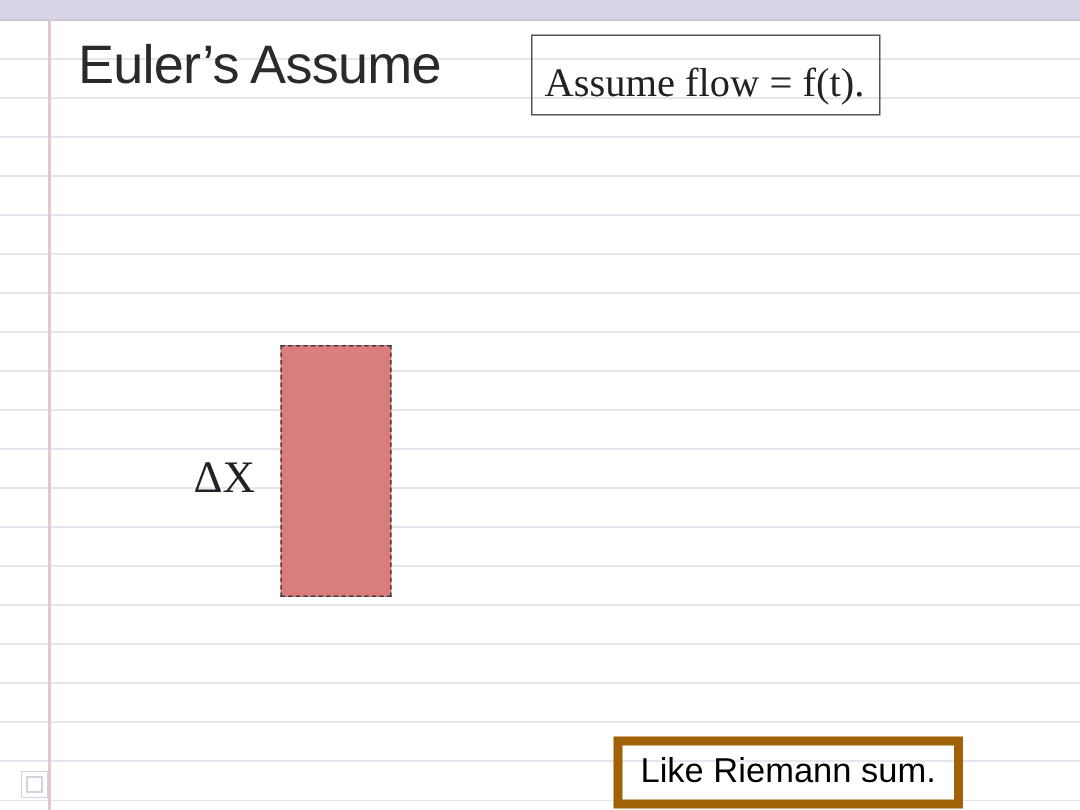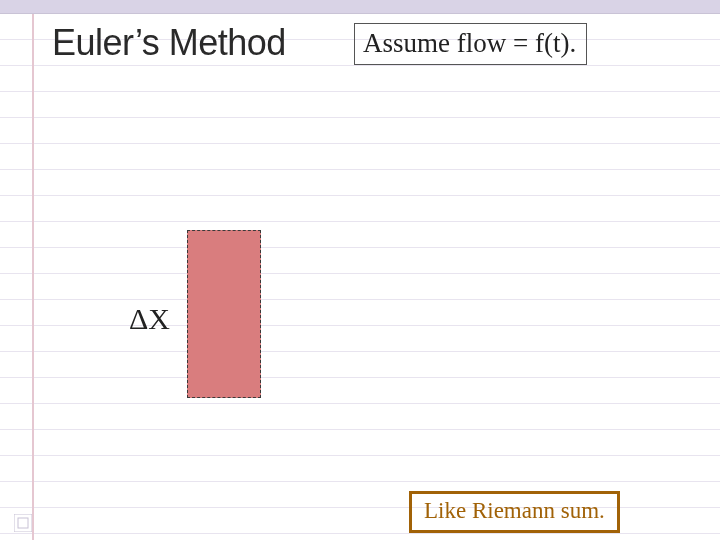--- a/index.html
+++ b/index.html
@@ -38,35 +38,35 @@
     top: 22px; left: 52px;
     font-family: Tahoma, Verdana, Arial, sans-serif;
     font-size: 36px;
     color: #2a2a2a;
     letter-spacing: -0.5px;
   }
   .assume-box {
     position: absolute;
     top: 23px; left: 354px;
     border: 1px solid #555;
-    padding: 3px 10px 5px 8px;
+    padding: 15px 10px 5px 8px;
     font-family: "Times New Roman", serif;
     font-size: 27px;
     color: #222;
     background: transparent;
     line-height: 1.2;
   }
   .riemann-box {
     position: absolute;
     top: 491px; left: 409px;
-    border: 3px solid #a16207;
+    border: 6px solid #a16207;
     padding: 3px 12px 5px 12px;
-    font-family: Liberation Serif, serif;
+    font-family: Liberation Sans, sans-serif;
     font-size: 23px;
-    color: #a16207;
+    color: #000000;
     background: transparent;
     line-height: 1.2;
   }
   .delta-group {
     position: absolute;
     top: 230px; left: 98px;
     width: 150px; height: 170px; margin-left: 31px;
   }
   .delta-box {
     position: absolute;
@@ -89,21 +89,21 @@
     width: 18px; height: 18px;
   }
 </style>
 </head>
 <body>
 
 <div class="top-bar"></div>
 <div class="ruled-area"></div>
 <div class="margin-line"></div>
 
-<div class="title">Euler’s Method</div>
+<div class="title">Euler’s Assume</div>
 
 <div class="assume-box">Assume flow = f(t).</div>
 
 <div class="delta-group">
   <div class="delta-box"></div>
   <div class="delta-label">ΔX</div>
 </div>
 
 <div class="riemann-box">Like Riemann sum.</div>
 

